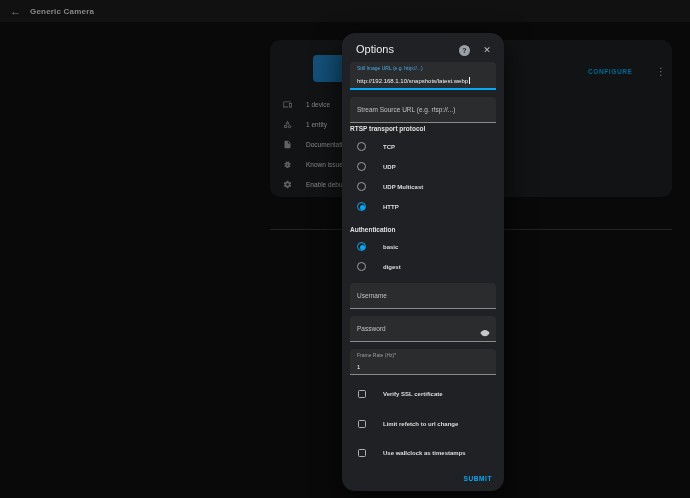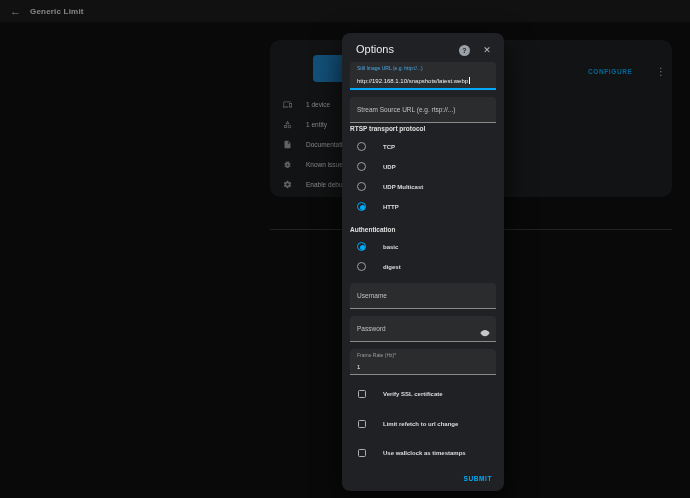--- a/index.html
+++ b/index.html
@@ -20,21 +20,21 @@
   .card-links { position:absolute; left:0; top:55px; width:100%; }
   .clink { position:relative; height:20px; cursor:pointer; }
   .clink svg { position:absolute; left:13px; top:5px; width:9px; height:9px; fill:#9aa0a6; }
   .clink span.lbl { position:absolute; left:36px; top:0; line-height:20px; font-size:6.5px; color:#d6d6d6; white-space:nowrap; }
   .card-divider { position:absolute; left:0; top:134px; width:100%; height:1px; background:#35373a; }
 
   
   .scrim { position:absolute; inset:0; background:rgba(0,0,0,.38); z-index:5; }
 
   
-  .dlg { position:absolute; left:342px; top:33px; width:162px; height:458px; background:#1f2124; border-radius:8px; z-index:10; box-shadow:0 10px 30px rgba(0,0,0,.75); }
+  .dlg { position:absolute; left:342px; top:33px; width:162px; height:458px; background:#1f2124; border-radius:13px; z-index:10; box-shadow:0 10px 30px rgba(0,0,0,.75); }
   .dlg-title { position:absolute; left:14px; top:10px; font-size:11px; font-weight:500; color:#ececec; }
   .help-btn { position:absolute; left:117px; top:12px; width:11px; height:11px; border-radius:50%; background:#9aa0a6; color:#1f2124; font-size:7px; font-weight:700; text-align:center; line-height:11px; cursor:pointer; }
   .close-btn { position:absolute; left:139px; top:11px; width:12px; height:12px; color:#bdbdbd; font-size:9px; text-align:center; line-height:12px; cursor:pointer; }
 
   .field { position:absolute; left:8px; width:146px; background:#2a2c2e; border-radius:4px 4px 0 0; cursor:text; }
   .field .float { position:absolute; left:7px; top:3px; font-size:5px; color:#9d9d9d; white-space:nowrap; }
   .field .val { position:absolute; left:7px; bottom:4px; font-size:6px; color:#f1f1f1; white-space:nowrap; max-width:132px; overflow:hidden; }
   .field .center-lbl { position:absolute; left:7px; top:0; bottom:0; display:flex; align-items:center; font-size:6.5px; color:#c2c2c2; white-space:nowrap; }
   .u1 { border-bottom:1px solid #8a8a8a; }
   .u-accent { border-bottom:2px solid #03a9f4; }
@@ -67,21 +67,21 @@
 
   .submit { position:absolute; right:12px; bottom:9px; color:#03a9f4; font-size:6.5px; font-weight:700; letter-spacing:.6px; cursor:pointer; }
 </style>
 </head>
 <body>
 
 <div class="stage">
 
   <div class="appbar">
     <div class="back"><span>←</span></div>
-    <div class="appbar-title">Generic Limit</div>
+    <div class="appbar-title">Generic Camera</div>
   </div>
 
   <div class="card">
     <div class="logo"></div>
     <div class="configure">CONFIGURE</div>
     <div class="kebab">⋮</div>
     <div class="card-links">
       <div class="clink">
         <svg viewBox="0 0 24 24">
             <path d="M3 6h18V4H3c-1.1 0-2 .9-2 2v11H0v3h14v-3H3V6m20 2h-6c-.55 0-1 .45-1 1v10c0 .55.45 1 1 1h6c.55 0 1-.45 1-1V9c0-.55-.45-1-1-1m-1 9h-4v-7h4v7z"></path>

